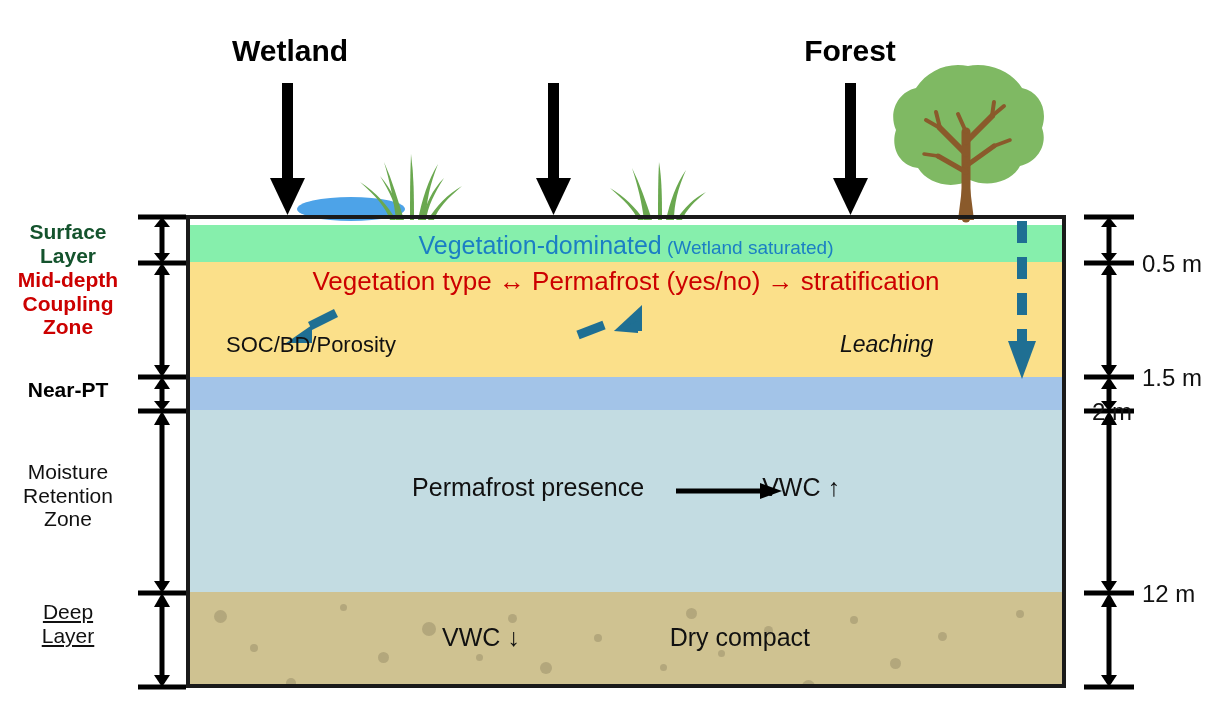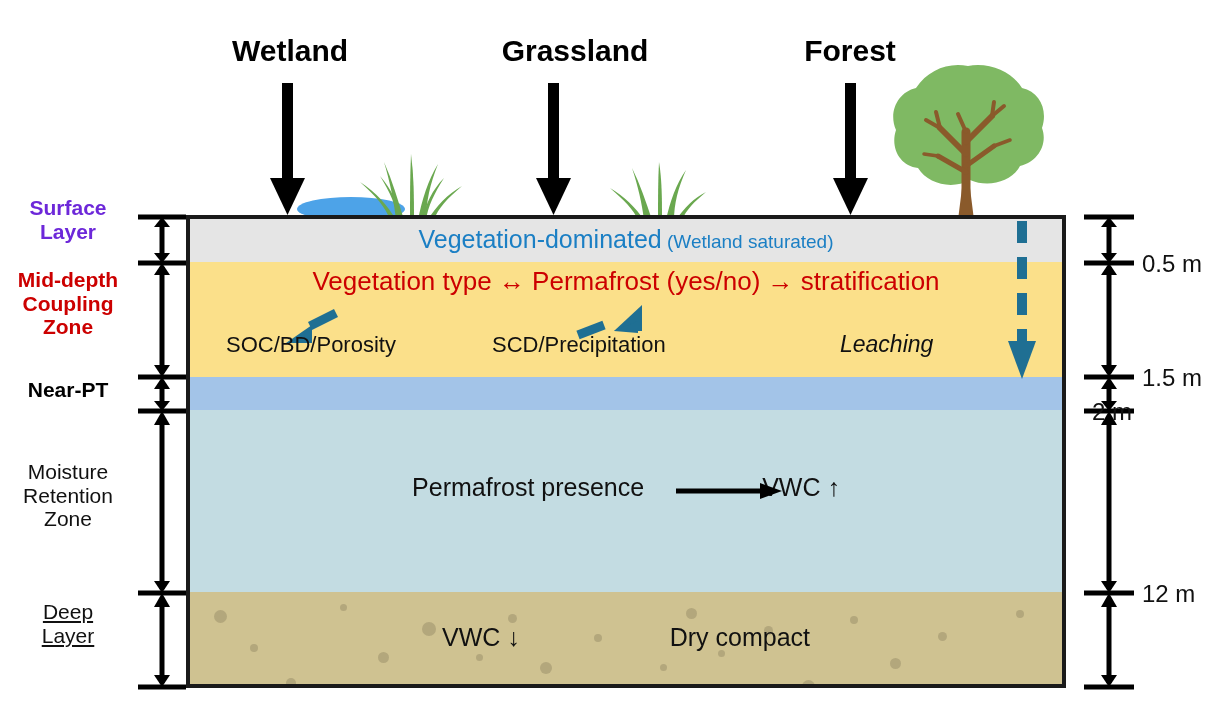--- a/index.html
+++ b/index.html
@@ -7,21 +7,21 @@
   #stage{position:relative;width:1214px;height:702px;background:#fff;}
 
   .abs{position:absolute;}
 
   
   .veg-label{font-weight:bold;font-size:30px;color:#000;white-space:nowrap;text-align:center;}
 
   
   #soil-box{left:186px;top:215px;width:880px;height:473px;border:4px solid #1a1a1a;box-sizing:border-box;overflow:hidden;}
   .layer{position:absolute;left:0;right:0;}
-  #layer-surface{top:0;height:43px;background:#e5e5e5;}
+  #layer-surface{top:6px;height:43px;background:#86efac;}
   #layer-mid{top:43px;height:115px;background:#fbe08a;}
   #layer-pt{top:158px;height:33px;background:#a3c4e8;}
   #layer-moist{top:191px;height:182px;background:#c3dce2;}
   #layer-deep{top:373px;bottom:0;background:#cfc291;}
 
   .speck{position:absolute;border-radius:50%;background:#b3a77c;}
 
   
   .t-surface{position:absolute;top:6px;left:0;right:0;text-align:center;font-size:25px;color:#1b7fc4;white-space:nowrap;}
   .t-surface .small{font-size:19px;}
@@ -42,21 +42,20 @@
   .depth-label{position:absolute;font-size:24px;color:#111;white-space:nowrap;}
 
   svg{overflow:visible;}
 </style>
 </head>
 <body>
 
 <div id="stage">
 
   <div class="abs veg-label" style="left:200px;top:34px;width:180px;">Wetland</div>
-  <div class="abs veg-label" style="left:465px;top:34px;width:220px;">Grassland</div>
   <div class="abs veg-label" style="left:760px;top:34px;width:180px;">Forest</div>
 
   <svg class="abs" style="left:0;top:0;" width="1214" height="230">
 
     <g>
       <rect x="282" y="83" width="11" height="105" fill="#000"></rect>
       <polygon points="270,178 305,178 287.5,215 " fill="#000"></polygon>
     </g>
 
     <g>
@@ -166,39 +165,38 @@
       </g>
       <polygon points="96,44 122,26 122,44" fill="#1f6f93"></polygon>
       <g stroke="#1f6f93" stroke-width="9" fill="none" stroke-linecap="butt">
         <line x1="388" y1="36" x2="414" y2="26"></line>
       </g>
       <polygon points="452,6 452,32 424,32" fill="#1f6f93"></polygon>
       <polygon points="424,32 448,22 448,34" fill="#1f6f93"></polygon>
     </svg>
 
     <div class="t-soc">SOC/BD/Porosity</div>
-    <div class="t-scd">SCD/Precipitation</div>
     <div class="t-leach">Leaching</div>
 
     <svg class="abs" style="left:818px;top:0px;" width="40" height="166">
       <line x1="14" y1="2" x2="14" y2="122" stroke="#1f6f93" stroke-width="10" stroke-dasharray="22,14"></line>
       <polygon points="0,122 28,122 14,160" fill="#1f6f93"></polygon>
     </svg>
 
 
     <div class="t-moist"><span>Permafrost presence</span><span style="display:inline-block;width:118px;"></span><span>VWC ↑</span></div>
     <svg class="abs" style="left:486px;top:262px;" width="110" height="20">
       <line x1="0" y1="10" x2="84" y2="10" stroke="#000" stroke-width="5"></line>
       <polygon points="84,2 106,10 84,18" fill="#000"></polygon>
     </svg>
 
     <div class="t-deep"><span>VWC ↓</span><span class="gap"></span><span>Dry compact</span></div>
   </div>
 
-  <div class="zone-label zone-bold" style="left:0px;top:196px;width:136px;color:#6d28d9;">Surface
+  <div class="zone-label zone-bold" style="left:0px;top:220px;width:136px;color:#14532d;">Surface
 Layer</div>
   <div class="zone-label zone-bold" style="left:0px;top:268px;width:136px;color:#cc0000;">Mid-depth
 Coupling
 Zone</div>
   <div class="zone-label zone-bold" style="left:0px;top:378px;width:136px;color:#000;">Near-PT</div>
   <div class="zone-label" style="left:0px;top:460px;width:136px;color:#111;">Moisture
 Retention
 Zone</div>
   <div class="zone-label" style="left:0px;top:600px;width:136px;color:#111;text-decoration:underline;">Deep
 Layer</div>

